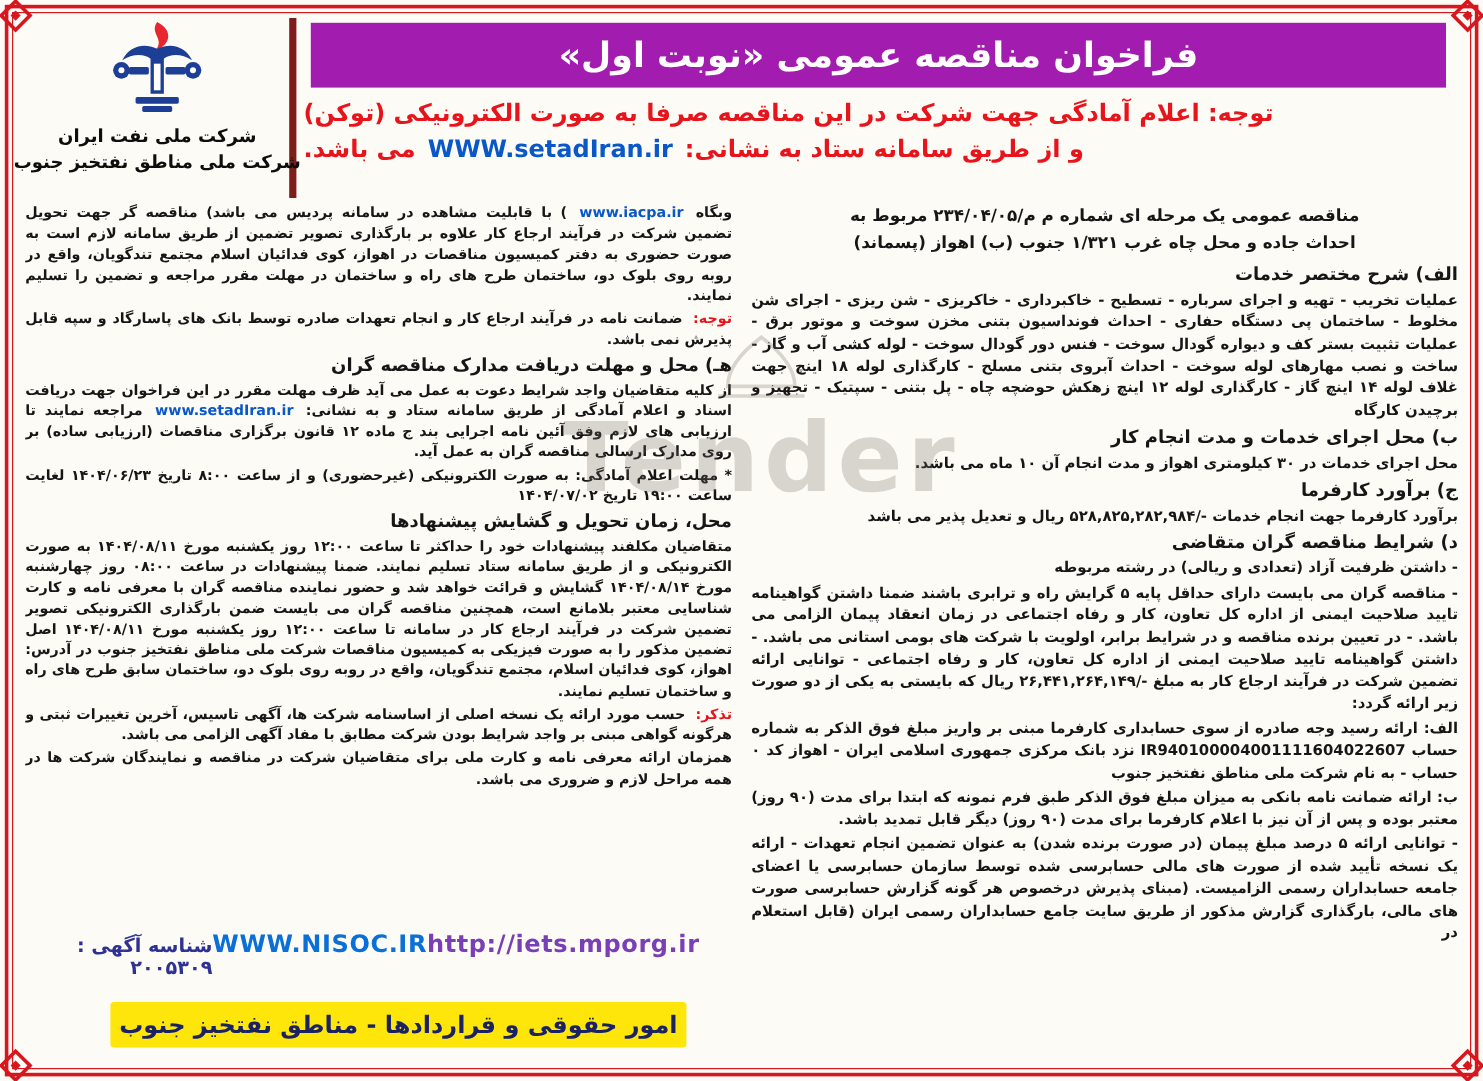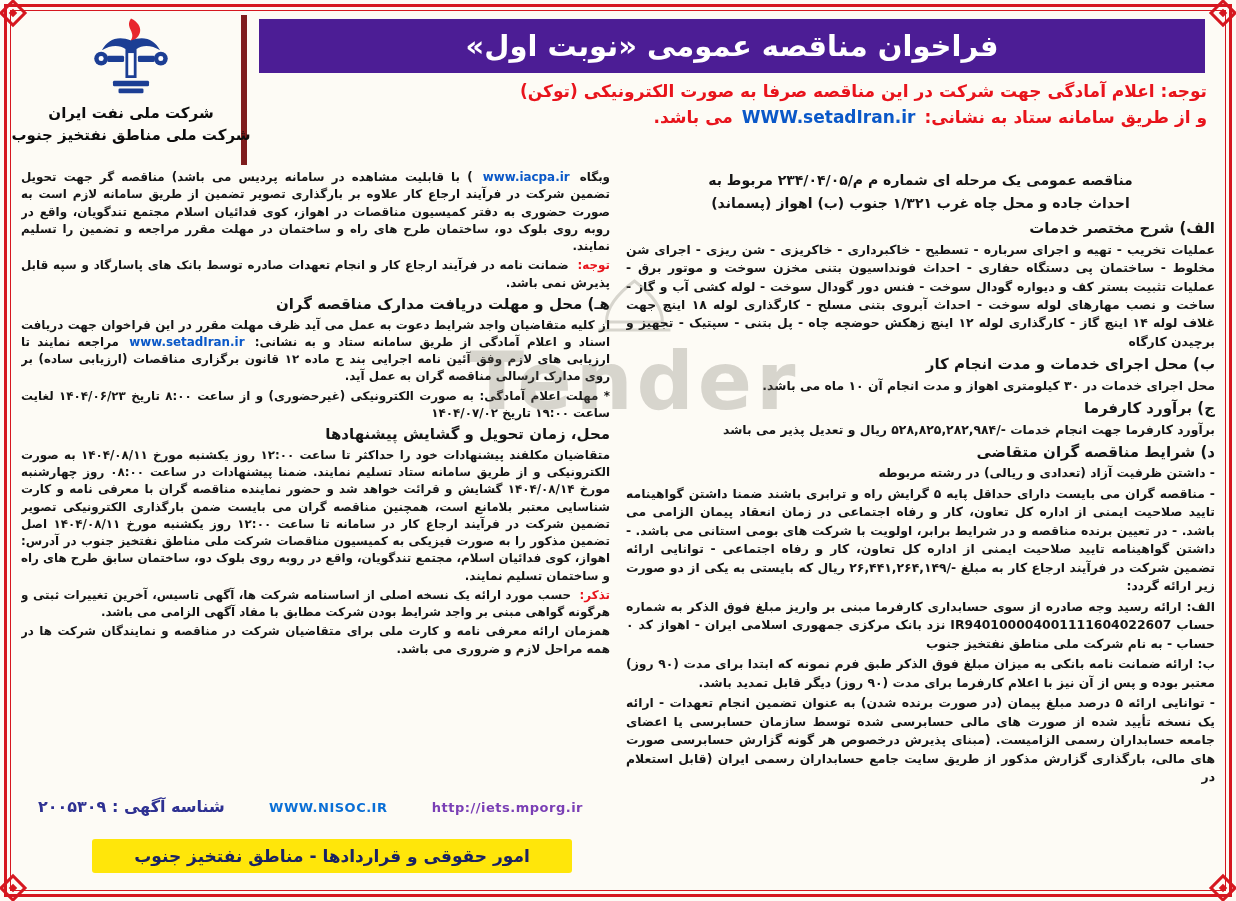--- a/index.html
+++ b/index.html
@@ -12,45 +12,45 @@
   .corner{position:absolute;width:26px;height:26px;z-index:8}
   .corner::before{content:"";position:absolute;inset:3px;border:3px solid #d6171f;transform:rotate(45deg)}
   .corner::after{content:"";position:absolute;inset:10px;background:#d6171f;transform:rotate(45deg)}
   .c-tl{top:0;left:0}.c-tr{top:0;right:0}.c-bl{bottom:0;left:0}.c-br{bottom:0;right:0}
 
   .content{position:absolute;top:15px;bottom:15px;left:21px;right:21px;direction:rtl;z-index:2}
 
   
   .header{display:flex;height:150px}
   .header-main{flex:1;padding:2px 8px 0 6px;min-width:0}
-  .green-banner{height:54px;background:#4c1d95;color:#ffffff;font-weight:bold;font-size:29px;display:flex;align-items:center;justify-content:center;margin:2px 2px 6px 6px}
-  .notice-l1,.notice-l2{text-align:right;color:#e8141c;font-weight:bold;font-size:17px;line-height:1.5}
+  .green-banner{height:54px;background:#a21caf;color:#ffffff;font-weight:bold;font-size:29px;display:flex;align-items:center;justify-content:center;margin:2px 2px 6px 6px}
+  .notice-l1,.notice-l2{text-align:left;color:#e8141c;font-weight:bold;font-size:20px;line-height:1.5}
   .notice-l1{margin-top:4px}
   .header-brand{width:226px;border-right:6px solid #7f1d1d;display:flex;flex-direction:column;align-items:center;padding-top:2px}
   .nioc-logo{width:84px;height:86px;flex:0 0 auto}
   .brand-name{font-weight:bold;font-size:15px;line-height:1.45;color:#0d0d0d;white-space:nowrap}
 
   
   .columns{display:flex;gap:16px;margin-top:4px;height:calc(100% - 154px);overflow:hidden;font-weight:bold;color:#161616}
   .col{flex:1;min-width:0;text-align:justify}
   .col-right{font-size:12.4px;line-height:1.49;max-height:715px;overflow:hidden}
   .col-left{font-size:11.9px;line-height:1.45;max-height:620px;overflow:hidden}
   .intro{text-align:center;font-size:14px;line-height:1.65;margin-bottom:2px}
   .h{font-size:15px;margin:1px 0;text-align:right}
   .col p{margin-bottom:2px}
   .link{color:#0a58c8;margin:0 3px}
   .red-label{color:#e8141c;margin:0 0 0 4px}
 
   
   .footer-links{position:absolute;left:38px;bottom:85px;width:545px;display:flex;direction:ltr;justify-content:space-between;align-items:baseline;font-weight:bold;z-index:5}
   .ad-id{color:#2e3192;font-size:16px;direction:rtl}
-  .url{text-decoration:none;font-size:13px;letter-spacing:.5px;cursor:pointer}
+  .url{text-decoration:none;font-size:20px;letter-spacing:.5px;cursor:pointer}
   .url-nisoc{color:#0a6fd6}
   .url-iets{color:#7a3fb5}
-  .yellow-banner{position:absolute;left:92px;bottom:28px;width:480px;background:#ffe60a;color:#1a2263;font-weight:bold;font-size:17px;text-align:center;padding:7px 4px;border-radius:3px;z-index:5}
+  .yellow-banner{position:absolute;left:92px;bottom:28px;width:480px;background:#ffe60a;color:#1a2263;font-weight:bold;font-size:20px;text-align:center;padding:7px 4px;border-radius:3px;z-index:5}
 
   
   .watermark{position:absolute;left:50%;top:278px;transform:translateX(-45%);z-index:6;opacity:.26;text-align:center;color:#6f6a5f;pointer-events:none}
   .wm-brand{font-size:80px;font-weight:bold;letter-spacing:4px;line-height:1.05}
   .wm-caption{font-size:23px;letter-spacing:6px;margin-top:8px}
 </style>
 </head>
 <body>
 
 <div class="frame-outer"></div>

